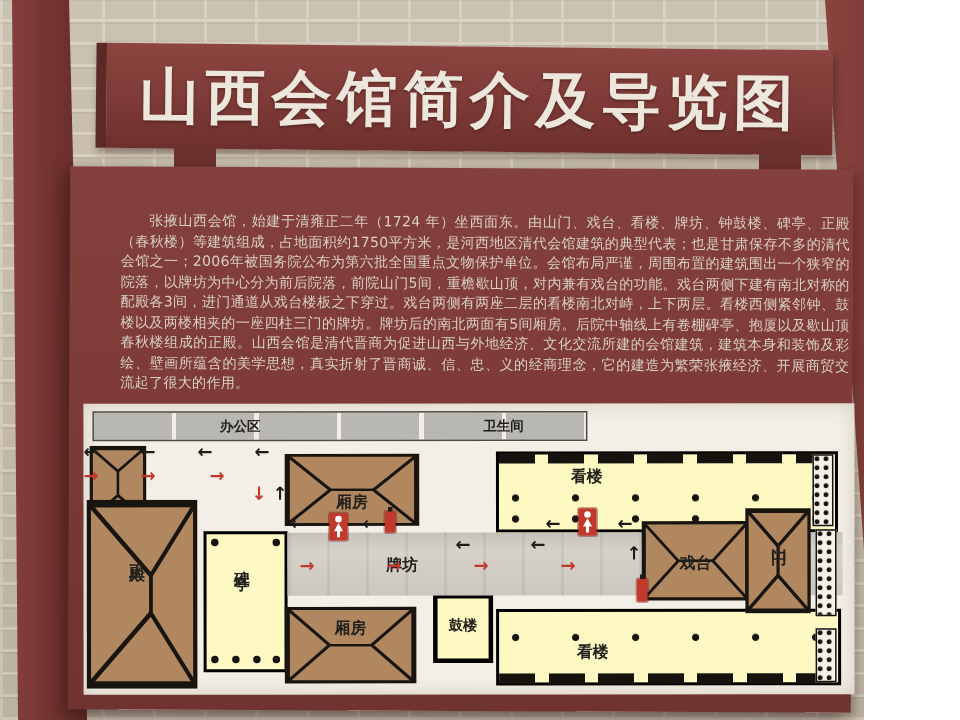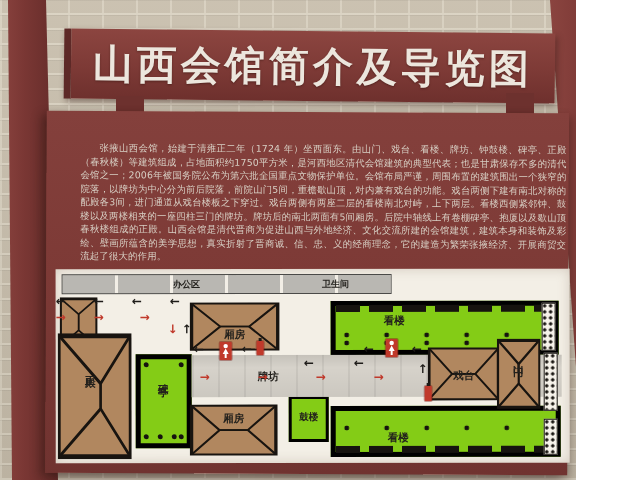--- a/index.html
+++ b/index.html
@@ -35,21 +35,21 @@
     background:#f3efe6;transform:rotate(-.3deg);
     box-shadow:inset 0 0 12px rgba(120,90,70,.25);}
   .bld{position:absolute;}
   .bld svg{position:absolute;left:0;top:0;width:100%;height:100%;}
   .lbl{position:absolute;color:#23211d;font-size:10.5px;font-weight:bold;white-space:nowrap;}
   .lbl.v{writing-mode:vertical-rl;letter-spacing:2px;}
   .strip{position:absolute;left:6px;top:5px;width:330px;height:20px;
     border:1.6px solid #4a4a48;box-sizing:border-box;
     background:repeating-linear-gradient(90deg,#b9b7b2 0 52px,#f2eee6 52px 55px);}
   .strip .lbl{font-size:9px;top:3px;}
-  .whitebld{position:absolute;background:#84cc16;border:5px solid #000000;box-sizing:border-box;}
+  .whitebld{position:absolute;background:#fef9c3;border:2px solid #000000;box-sizing:border-box;}
   .tower{border-width:3.5px;}
   .tower .lbl{font-size:9.5px;left:50%;transform:translateX(-50%);}
   .crenel-t{position:absolute;top:-1px;left:0;right:0;height:7px;
     background:repeating-linear-gradient(90deg,#16130f 0 24px,transparent 24px 33px);}
   .crenel-b{position:absolute;bottom:-1px;left:0;right:0;height:7px;
     background:repeating-linear-gradient(90deg,#16130f 0 24px,transparent 24px 33px);}
   .dotrow{position:absolute;height:6px;
     background-image:radial-gradient(circle at 3px 3px,#16130f 2.1px,transparent 2.7px);
     background-size:40px 6px;background-repeat:repeat-x;}
   .dot{position:absolute;width:5px;height:5px;border-radius:50%;background:#16130f;}
@@ -76,21 +76,21 @@
   </div>
   <div class="tab" style="left:116px;top:96px;"></div>
   <div class="tab" style="left:506px;top:93px;"></div>
 
   <div class="main-board">
     <p class="intro">张掖山西会馆，始建于清雍正二年（1724 年）坐西面东。由山门、戏台、看楼、牌坊、钟鼓楼、碑亭、正殿（春秋楼）等建筑组成，占地面积约1750平方米，是河西地区清代会馆建筑的典型代表；也是甘肃保存不多的清代会馆之一；2006年被国务院公布为第六批全国重点文物保护单位。会馆布局严谨，周围布置的建筑围出一个狭窄的院落，以牌坊为中心分为前后院落，前院山门5间，重檐歇山顶，对内兼有戏台的功能。戏台两侧下建有南北对称的配殿各3间，进门通道从戏台楼板之下穿过。戏台两侧有两座二层的看楼南北对峙，上下两层。看楼西侧紧邻钟、鼓楼以及两楼相夹的一座四柱三门的牌坊。牌坊后的南北两面有5间厢房。后院中轴线上有卷棚碑亭、抱厦以及歇山顶春秋楼组成的正殿。山西会馆是清代晋商为促进山西与外地经济、文化交流所建的会馆建筑，建筑本身和装饰及彩绘、壁画所蕴含的美学思想，真实折射了晋商诚、信、忠、义的经商理念，它的建造为繁荣张掖经济、开展商贸交流起了很大的作用。</p>
 
     <div class="map">
 
       <div class="strip">
-        <span class="lbl" style="left:84px;width:80px;text-align:center;">办公区</span>
+        <span class="lbl" style="left:84px;width:80px;text-align:left;">办公区</span>
         <span class="lbl" style="left:233px;width:80px;text-align:center;">卫生间</span>
       </div>
 
       <div class="bld" style="left:4px;top:28px;width:38px;height:50px;">
         <svg viewBox="0 0 100 100" preserveAspectRatio="none">
           <rect x="3" y="3" width="94" height="94" fill="#b1875f" stroke="#181410" stroke-width="6"></rect>
           <polyline points="3,3 50,34 50,66 3,97" fill="none" stroke="#181410" stroke-width="4"></polyline>
           <polyline points="97,3 50,34 50,66 97,97" fill="none" stroke="#181410" stroke-width="4"></polyline>
         </svg>
       </div>

